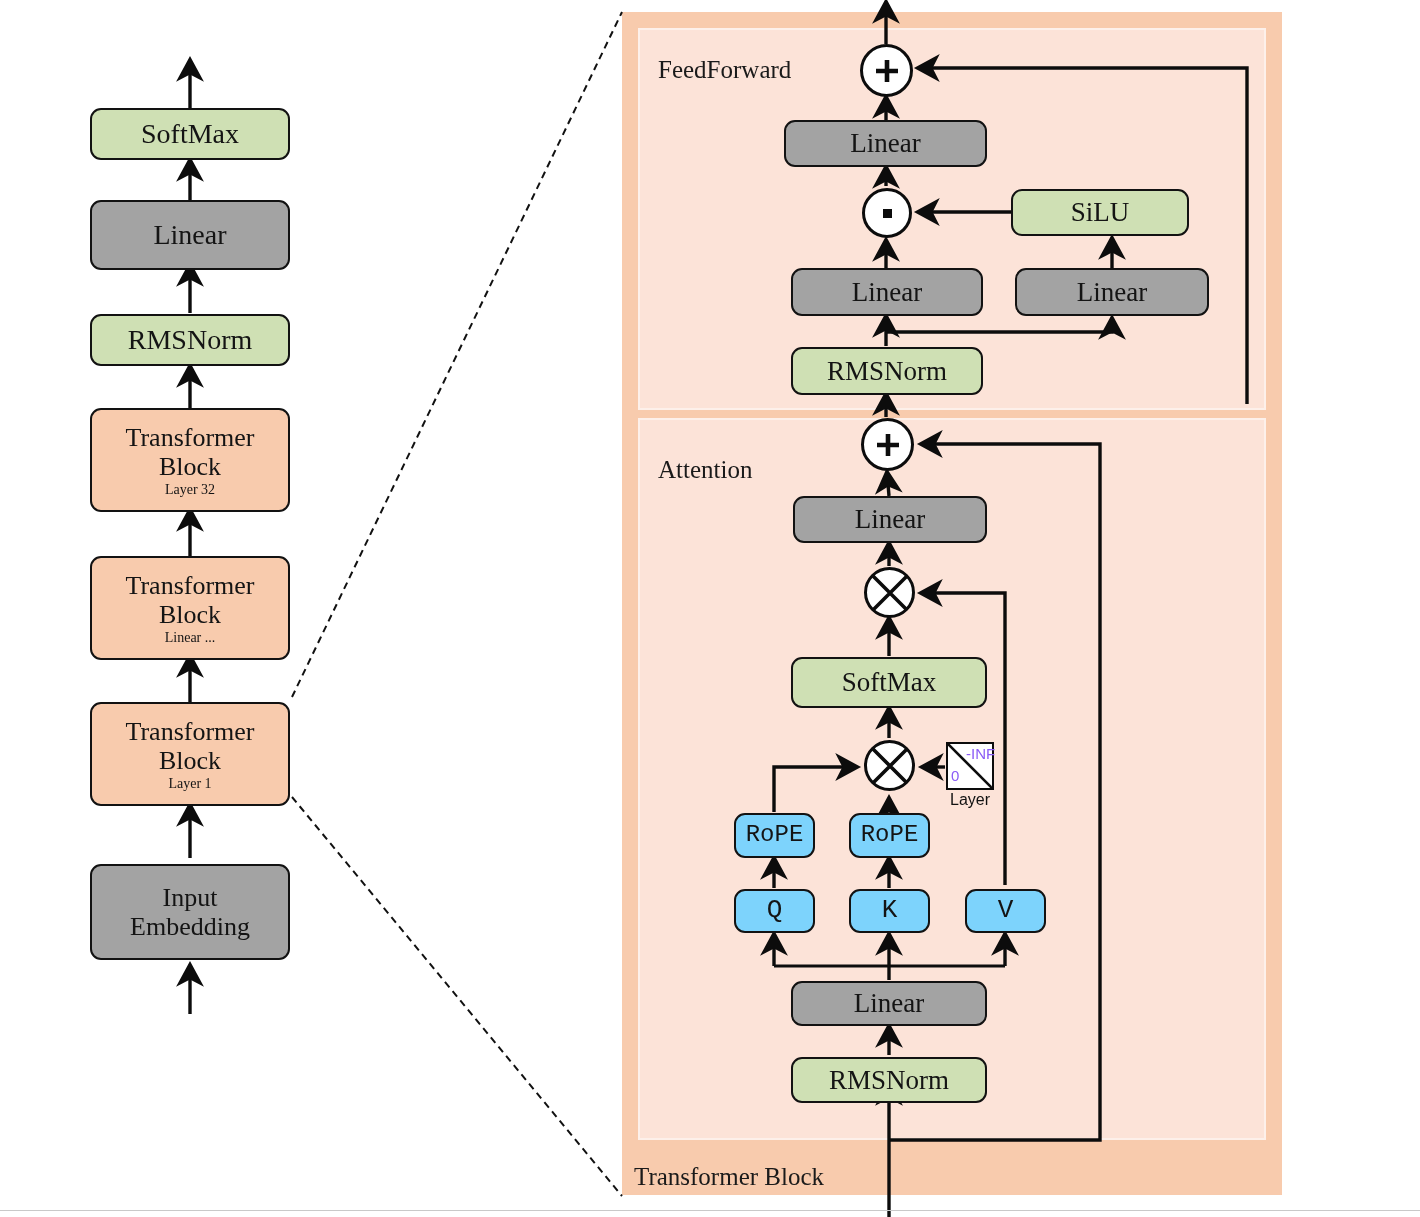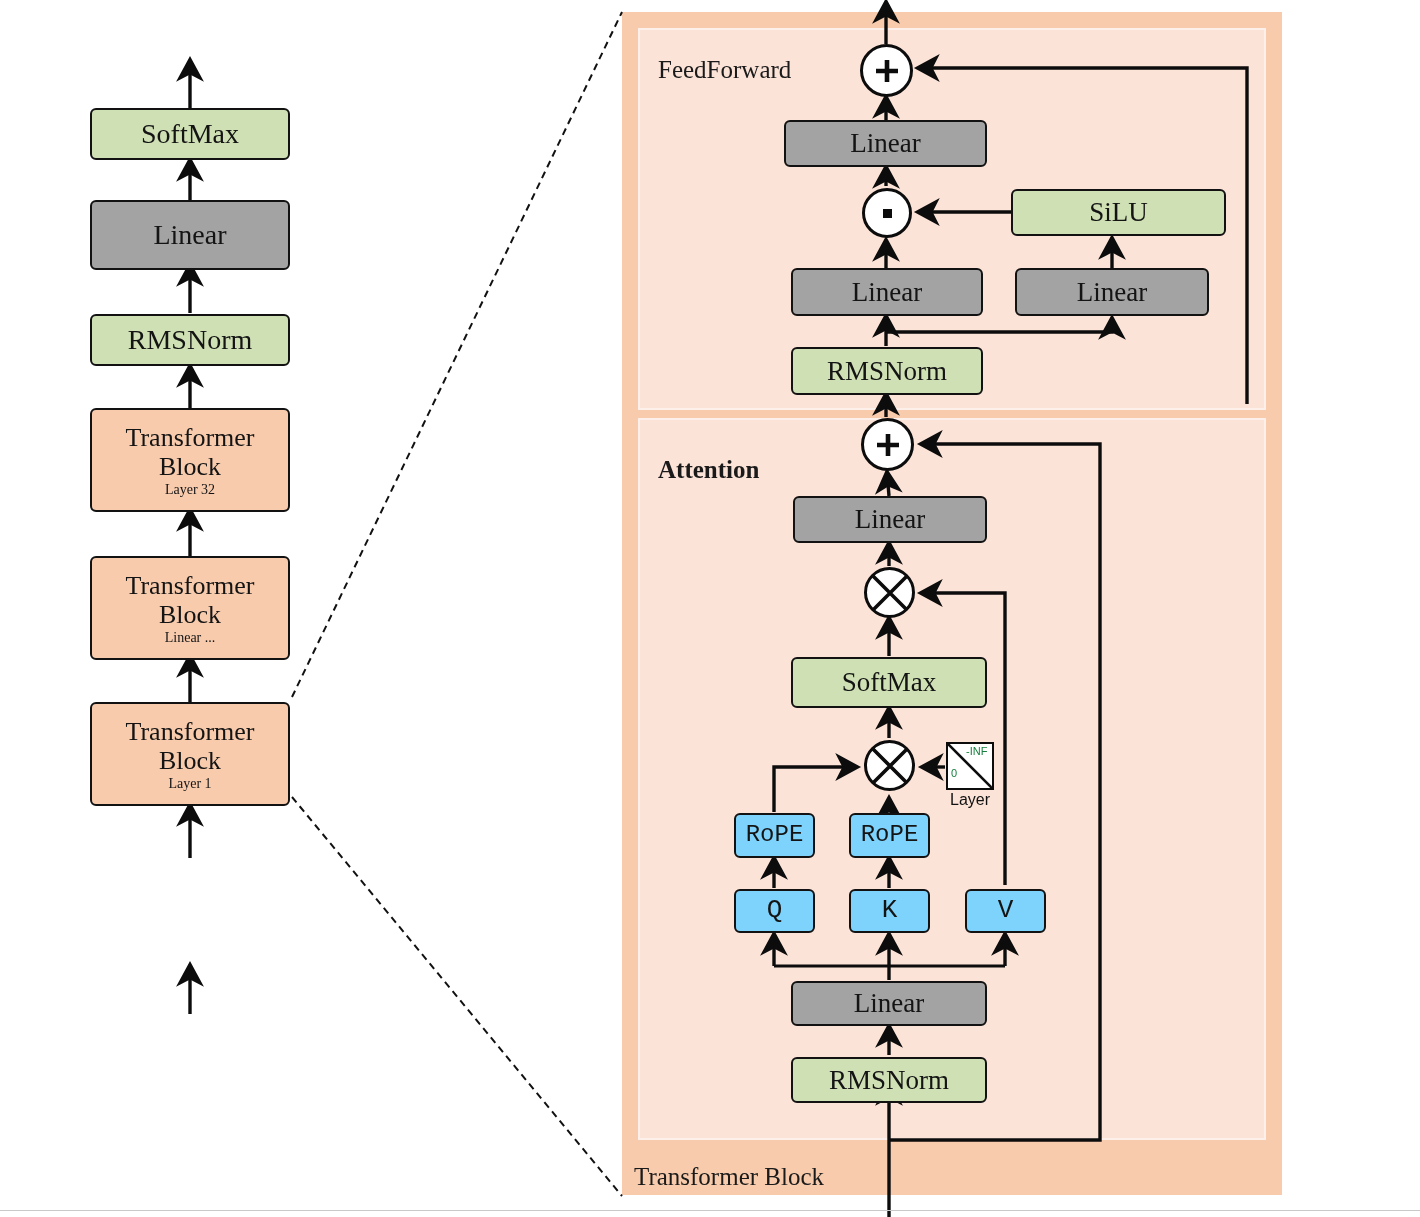--- a/index.html
+++ b/index.html
@@ -9,21 +9,21 @@
   #stage{position:absolute;left:0;top:0;width:1420px;height:1217px;}
 
   svg.layer{position:absolute;left:0;top:0;width:1420px;height:1217px;
             pointer-events:none;}
 
   
   .node{
     position:absolute;
     box-sizing:border-box;
     border:2.6px solid #121212;
-    border-radius:6px;
+    border-radius:11px;
     display:flex;
     flex-direction:column;
     align-items:center;
     justify-content:center;
     text-align:center;
     color:#141414;
     line-height:1.12;
     font-family:"Liberation Serif","DejaVu Serif",serif;
   }
   .green{background:#cfe0b4;}
@@ -73,23 +73,23 @@
   .mask-caption{
     position:absolute;
     font-size:16px;
     font-family:"Liberation Sans","DejaVu Sans",sans-serif;
     color:#111;
     text-align:center;
     white-space:nowrap;
   }
   .mask-t{
     position:absolute;
-    font-size:11px;
+    font-size:15px;
     font-family:"Liberation Sans","DejaVu Sans",sans-serif;
-    color:#15803d;
+    color:#8b5cf6;
     line-height:1;
   }
 
   .bottomrule{
     position:absolute;left:0;top:1210px;width:1420px;height:1px;
     background:#c9c9c9;
   }
 </style>
 </head>
 <body>
@@ -97,21 +97,21 @@
 <div id="stage">
 
   <div class="panel-outer" style="left:622px;top:12px;width:660px;height:1183px;"></div>
 
   <div class="panel-inner" style="left:638px;top:28px;width:628px;height:382px;"></div>
 
   <div class="panel-inner" style="left:638px;top:418px;width:628px;height:722px;"></div>
 
   <div class="panel-label" style="left:658px;top:56px;">FeedForward</div>
 
-  <div class="panel-label" style="left:658px;top:456px;font-weight:bold;">Attention</div>
+  <div class="panel-label" style="left:658px;top:456px;">Attention</div>
 
   <div class="panel-label" style="left:634px;top:1163px;">Transformer Block</div>
 
   <svg class="layer" viewBox="0 0 1420 1217">
     <defs>
       <marker id="ah" markerWidth="9" markerHeight="9" refX="6.4" refY="4.5" orient="auto" markerUnits="strokeWidth">
         <path d="M0,0.4 L7.6,4.5 L0,8.6 L2.1,4.5 Z" fill="#0c0c0c"></path>
       </marker>
       <marker id="ahs" markerWidth="8" markerHeight="8" refX="5.8" refY="4" orient="auto" markerUnits="strokeWidth">
         <path d="M0,0.6 L6.8,4 L0,7.4 L1.9,4 Z" fill="#0c0c0c"></path>
@@ -210,36 +210,39 @@
   <div class="node orange" style="left:90px;top:556px;width:200px;height:104px;font-size:26px;">
     <span style="max-width:170px;">Transformer Block</span>
     <span class="sub">Linear ...</span>
   </div>
 
   <div class="node orange" style="left:90px;top:702px;width:200px;height:104px;font-size:26px;">
     <span style="max-width:170px;">Transformer Block</span>
     <span class="sub">Layer 1</span>
   </div>
 
+  <div class="node blue" style="left:90px;top:864px;width:200px;height:96px;font-size:26px;">
+    <span style="max-width:170px;">Input Embedding</span>
+  </div>
 
   <div class="op" style="left:860px;top:44px;width:53px;height:53px;">
     <svg width="30" height="30" viewBox="0 0 30 30">
       <path d="M15,4 L15,26 M4,15 L26,15" stroke="#0c0c0c" stroke-width="4.6" stroke-linecap="butt"></path>
     </svg>
   </div>
 
   <div class="node blue" style="left:784px;top:120px;width:203px;height:47px;font-size:27px;">
     <span>Linear</span>
   </div>
 
   <div class="op" style="left:862px;top:188px;width:50px;height:50px;">
     <span style="display:block;width:9px;height:9px;background:#0c0c0c;"></span>
   </div>
 
-  <div class="node green" style="left:1011px;top:189px;width:215px;height:47px;font-size:27px;">
+  <div class="node green" style="left:1011px;top:189px;width:178px;height:47px;font-size:27px;">
     <span>SiLU</span>
   </div>
 
   <div class="node blue" style="left:791px;top:268px;width:192px;height:48px;font-size:27px;">
     <span>Linear</span>
   </div>
 
   <div class="node blue" style="left:1015px;top:268px;width:194px;height:48px;font-size:27px;">
     <span>Linear</span>
   </div>

